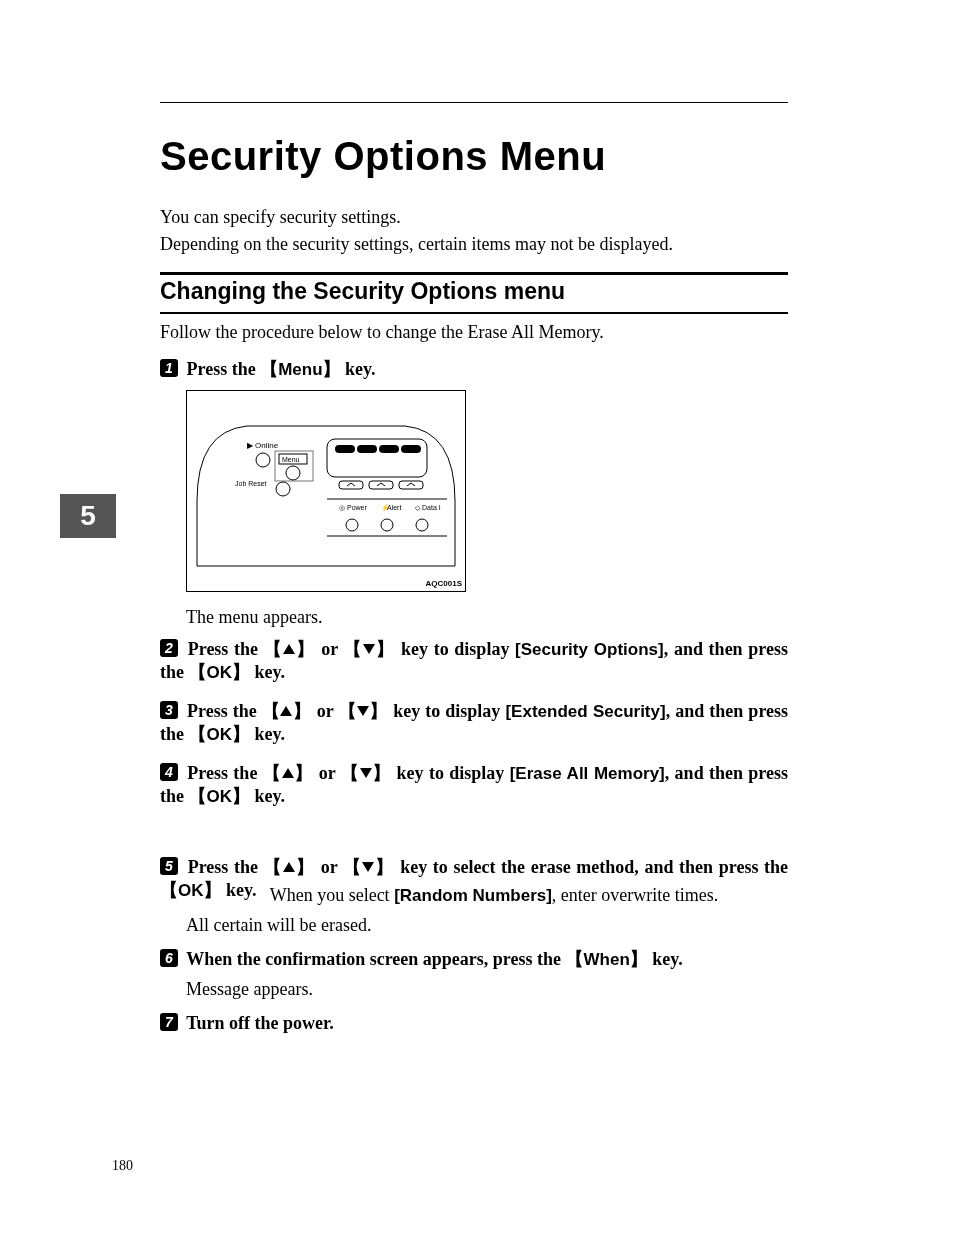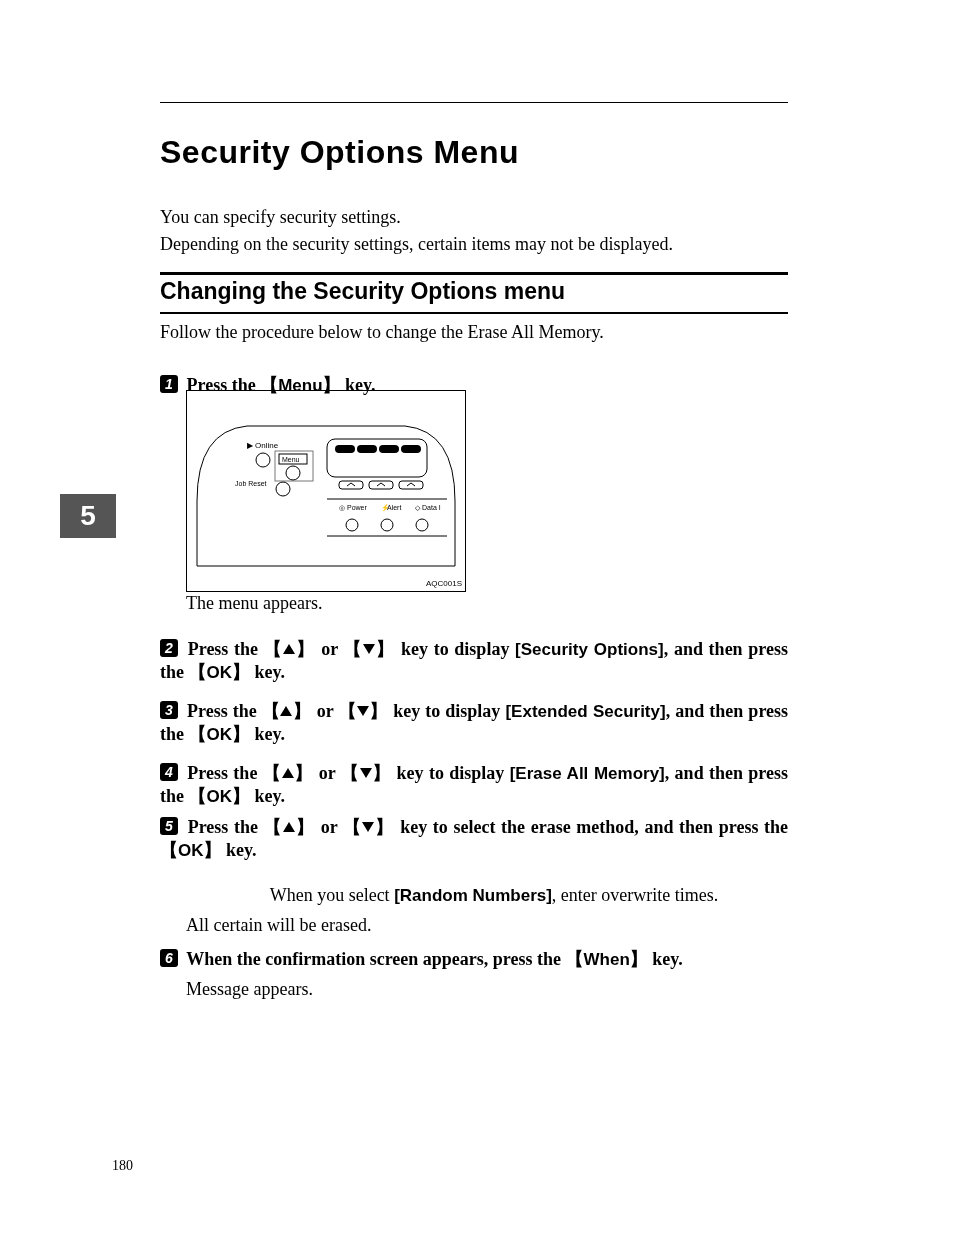--- a/index.html
+++ b/index.html
@@ -1,39 +1,39 @@
 <!DOCTYPE html>
 <html><head>
 <meta charset="utf-8">
 <style>
   html,body{margin:0;padding:0;background:#fff;color:#000;}
   .page{width:954px;height:1235px;position:relative;font-family:"Palatino Linotype","Book Antiqua",Palatino,serif;}
   .hdr-area{position:absolute;left:160px;top:98px;width:628px;}
   .hdr-text{font-size:14px;font-family:Arial,Helvetica,sans-serif;}
   .hdr-line{border:0;border-top:1px solid #000;margin:4px 0 0 0;}
-  .h1{position:absolute;left:160px;top:134px;font-family:Arial,Helvetica,sans-serif;font-weight:bold;font-size:32px;letter-spacing:.5px;}
+  .h1{position:absolute;left:160px;top:134px;font-family:Arial,Helvetica,sans-serif;font-weight:bold;font-size:40px;letter-spacing:.5px;}
   .intro{position:absolute;left:160px;top:204px;width:628px;font-size:18px;line-height:1.5;font-family:Liberation Serif, serif;}
   .thick-rule{position:absolute;left:160px;width:628px;height:3px;background:#000;}
   .thick-rule.top{top:272px;}
   .thick-rule.bot{top:312px;height:2px;}
   .h2{position:absolute;left:160px;top:278px;font-family:Arial,Helvetica,sans-serif;font-weight:bold;font-size:23px;text-align:center;}
   .follow{position:absolute;left:160px;top:322px;font-size:18px;font-family:Liberation Serif, serif;}
   .tab{position:absolute;left:60px;top:494px;width:56px;height:44px;background:#555;color:#fff;font-family:Arial,Helvetica,sans-serif;font-weight:bold;font-size:28px;display:flex;align-items:center;justify-content:center;}
   .step-block{position:absolute;left:160px;width:628px;font-size:18px;line-height:1.3;}
   .step-head{font-weight:bold;}
   .badge{display:inline-block;width:18px;height:18px;border-radius:3px;background:#000;position:relative;vertical-align:-2px;margin-right:4px;}
   .badge::after{content:attr(data-num);position:absolute;left:0;top:0;width:18px;height:18px;color:#fff;font-family:Arial,Helvetica,sans-serif;font-weight:bold;font-size:14px;text-align:center;line-height:18px;font-style:italic;}
   .kbrkt{font-family:"MS Gothic","Arial",sans-serif;font-weight:bold;}
   .klabel{font-family:Arial,Helvetica,sans-serif;font-weight:bold;font-size:17px;}
   .tri{display:inline-block;vertical-align:1px;}
   .tri.up{width:0;height:0;border-left:6px solid transparent;border-right:6px solid transparent;border-bottom:10px solid #000;}
   .tri.dn{width:0;height:0;border-left:6px solid transparent;border-right:6px solid transparent;border-top:10px solid #000;}
   .panel-wrap{position:absolute;left:186px;top:390px;width:278px;height:200px;border:1px solid #000;}
   .panel-svg{width:100%;height:100%;}
-  .panel-code{position:absolute;right:3px;bottom:3px;font-size:8px;font-family:Arial,Helvetica,sans-serif;}
+  .panel-code{position:absolute;right:3px;bottom:3px;font-size:8px;font-family:Arial,Helvetica,sans-serif;font-weight:bold;}
   .pg{position:absolute;left:112px;top:1158px;font-size:14px;}
 </style>
 </head>
 <body>
 
 <div class="page">
 
   <div class="hdr-area">
     <hr class="hdr-line">
   </div>
@@ -44,21 +44,21 @@
     <span style="white-space:pre-line;">You can specify security settings.
 Depending on the security settings, certain items may not be displayed.</span>
   </div>
 
   <div class="thick-rule top"></div>
   <div class="h2">Changing the Security Options menu</div>
   <div class="thick-rule bot"></div>
 
   <div class="follow">Follow the procedure below to change the Erase All Memory.</div>
 
-  <div class="step-block" style="top:358px;margin-top:16px;">
+  <div class="step-block" style="top:358px;">
     <span class="step-head">
       <span class="badge" data-num="1"></span>
       <span>Press the </span><span class="kbrkt">【</span><span class="klabel">Menu</span><span class="kbrkt">】</span><span> key.</span>
     </span>
   </div>
 
   <div class="panel-wrap">
     <svg class="panel-svg" viewBox="0 0 278 200">
       <path d="M10 110 Q10 40 60 35 L218 35 Q268 40 268 110 L268 175 L10 175 Z" fill="none" stroke="#000" stroke-width="1"></path>
 
@@ -96,21 +96,21 @@
       <rect x="92" y="63" width="28" height="10" fill="none" stroke="#000"></rect>
       <text x="95" y="71" font-size="7" font-family="Arial">Menu</text>
       <circle cx="106" cy="82" r="7" fill="none" stroke="#000"></circle>
 
       <text x="48" y="95" font-size="7" font-family="Arial">Job Reset</text>
       <circle cx="96" cy="98" r="7" fill="none" stroke="#000"></circle>
     </svg>
     <div class="panel-code">AQC001S</div>
   </div>
 
-  <div class="step-block" style="top:592px;left:186px;width:602px;font-weight:normal;">The menu appears.</div>
+  <div class="step-block" style="top:606px;left:186px;width:602px;font-weight:normal;">The menu appears.</div>
 
   <div class="step-block" style="top:638px;text-align:justify;">
     <span class="step-head">
       <span class="badge" data-num="2"></span>
       <span>Press the </span><span class="kbrkt">【</span><span class="tri up"></span><span class="kbrkt">】</span><span> or </span><span class="kbrkt">【</span><span class="tri dn"></span><span class="kbrkt">】</span><span> key to display </span><span class="klabel">[Security Options]</span><span>, and then press the </span><span class="kbrkt">【</span><span class="klabel">OK</span><span class="kbrkt">】</span><span> key.</span>
     </span>
   </div>
 
   <div class="step-block" style="top:700px;text-align:justify;">
     <span class="step-head">
@@ -119,36 +119,42 @@
     </span>
   </div>
 
   <div class="step-block" style="top:762px;text-align:justify;">
     <span class="step-head">
       <span class="badge" data-num="4"></span>
       <span>Press the </span><span class="kbrkt">【</span><span class="tri up"></span><span class="kbrkt">】</span><span> or </span><span class="kbrkt">【</span><span class="tri dn"></span><span class="kbrkt">】</span><span> key to display </span><span class="klabel">[Erase All Memory]</span><span>, and then press the </span><span class="kbrkt">【</span><span class="klabel">OK</span><span class="kbrkt">】</span><span> key.</span>
     </span>
   </div>
 
-  <div class="step-block" style="top:816px;text-align:justify;">
+  <div class="step-block" style="top:856px;text-align:justify;">
     <span class="step-head">
       <span class="badge" data-num="5"></span>
       <span>Press the </span><span class="kbrkt">【</span><span class="tri up"></span><span class="kbrkt">】</span><span> or </span><span class="kbrkt">【</span><span class="tri dn"></span><span class="kbrkt">】</span><span> key to select the erase method, and then press the </span><span class="kbrkt">【</span><span class="klabel">OK</span><span class="kbrkt">】</span><span> key.</span>
     </span>
   </div>
   <div class="step-block" style="top:884px;left:193px;width:602px;text-align:center;">
     <span>When you select </span><span class="klabel">[Random Numbers]</span><span>, enter overwrite times.</span>
   </div>
   <div class="step-block" style="top:914px;left:186px;width:602px;">All certain will be erased.</div>
 
   <div class="step-block" style="top:948px;">
     <span class="step-head">
       <span class="badge" data-num="6"></span>
       <span>When the confirmation screen appears, press the </span><span class="kbrkt">【</span><span class="klabel">When</span><span class="kbrkt">】</span><span> key.</span>
     </span>
   </div>
   <div class="step-block" style="top:978px;left:186px;width:602px;">Message appears.</div>
 
+  <div class="step-block" style="top:1012px;">
+    <span class="step-head">
+      <span class="badge" data-num="7"></span>
+      <span>Turn off the power.</span>
+    </span>
+  </div>
 
   <div class="tab">5</div>
 
   <div class="pg">180</div>
 </div>
 
 </body></html>

